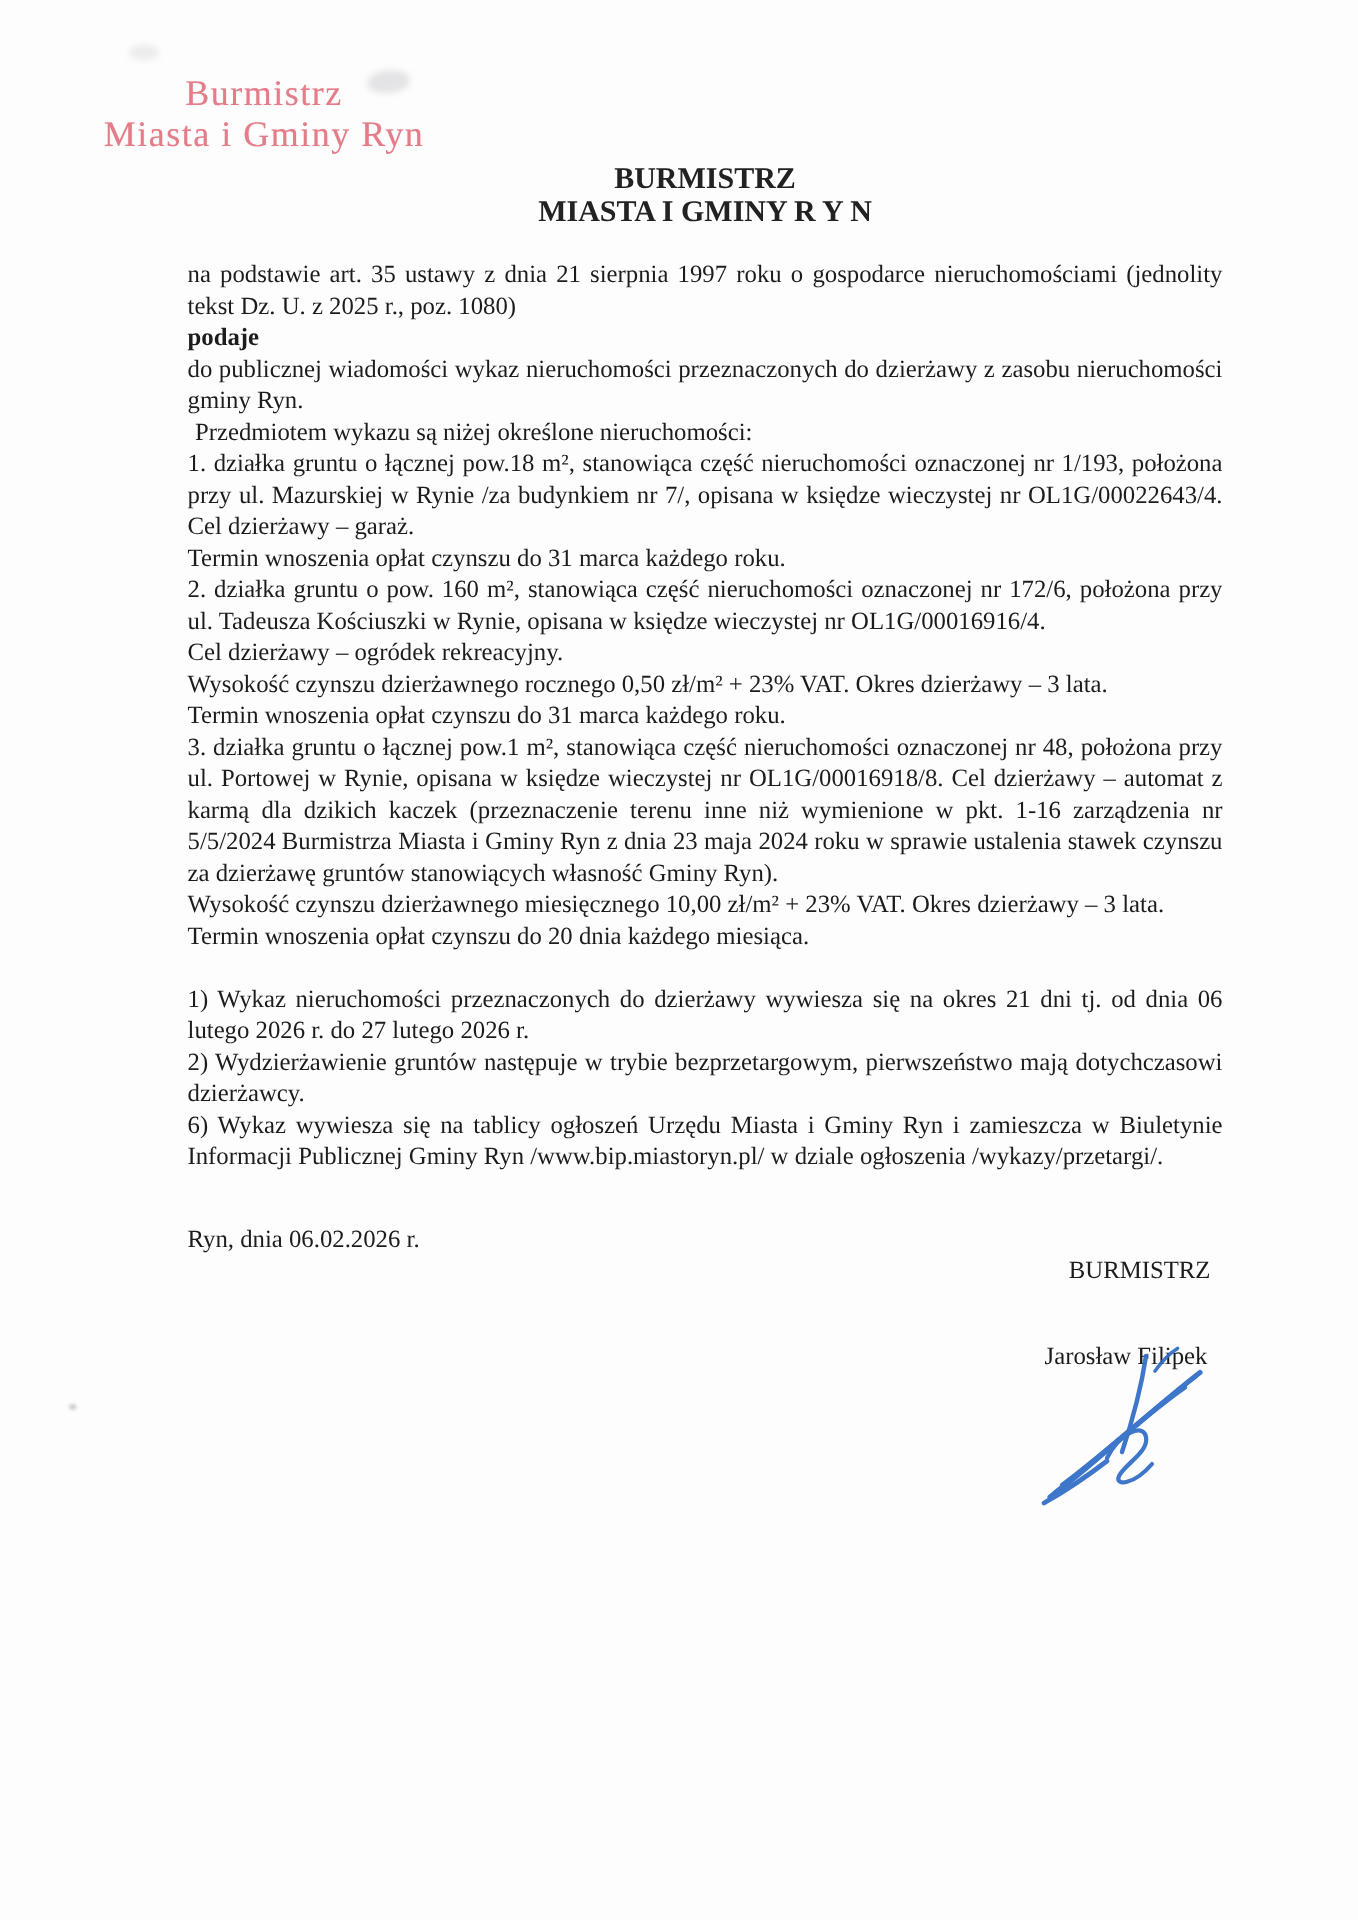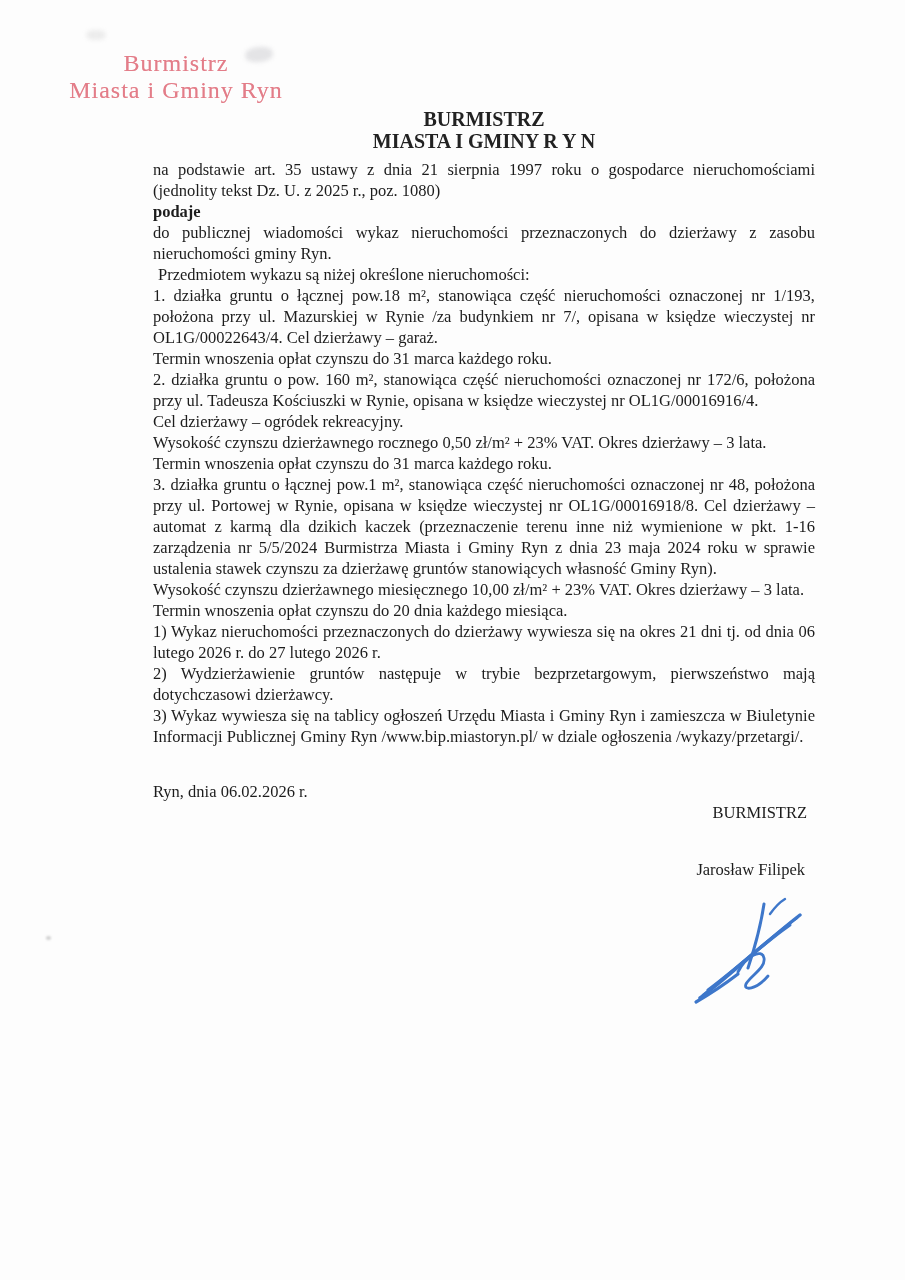--- a/index.html
+++ b/index.html
@@ -4,21 +4,20 @@
 <style>
   * { margin:0; padding:0; box-sizing:border-box; }
   html,body { background:#ffffff; }
   .page {
     position:relative;
     width:905px; height:1280px;
     background:#fdfdfd;
     font-family:"Liberation Serif", serif;
     color:#1c1c1c;
     overflow:hidden;
-    padding-left:28px;
   }
   
   .stamp {
     position:absolute; left:40px; top:50px; width:272px;
     text-align:center;
     color:#de6270;
     font-size:24px; line-height:27px;
     letter-spacing:1px;
     opacity:.82;
     text-shadow:0 0 .6px rgba(222,98,112,.55);
@@ -37,26 +36,26 @@
     font-weight:bold;
     font-size:20px; line-height:22px;
     color:#222;
   }
 
   .body-text p {
     font-size:16.5px;
     line-height:21px;
     text-align:justify;
   }
-  .body-text .first { margin-top:7px; }
+  .body-text .first { margin-top:20px; }
   .center-bold { text-align:center; font-weight:bold; }
   .subject { padding-left:5px; text-align:left; }
   .no-just { text-align:left; }
 
-  .notes { }
+  .notes { margin-top:21px; }
   .notes p { font-size:16.5px; line-height:21px; text-align:justify; }
 
   .place-date {
     margin-top:34px;
     font-size:16.5px; line-height:21px;
   }
   .sig-title {
     text-align:right; padding-right:8px;
     font-size:16.5px; line-height:21px;
   }
@@ -104,21 +103,21 @@
       <p class="no-just">Termin wnoszenia opłat czynszu do 31 marca każdego roku.</p>
 
       <p>3. działka gruntu o łącznej pow.1 m², stanowiąca część nieruchomości oznaczonej nr 48, położona przy ul. Portowej w Rynie, opisana w księdze wieczystej nr OL1G/00016918/8. Cel dzierżawy – automat z karmą dla dzikich kaczek (przeznaczenie terenu inne niż wymienione w pkt. 1-16 zarządzenia nr 5/5/2024 Burmistrza Miasta i Gminy Ryn z dnia 23 maja 2024 roku w sprawie ustalenia stawek czynszu za dzierżawę gruntów stanowiących własność Gminy Ryn).</p>
       <p>Wysokość czynszu dzierżawnego miesięcznego 10,00 zł/m² + 23% VAT. Okres dzierżawy – 3 lata.</p>
       <p class="no-just">Termin wnoszenia opłat czynszu do 20 dnia każdego miesiąca.</p>
     </div>
 
     <div class="notes">
       <p>1) Wykaz nieruchomości przeznaczonych do dzierżawy wywiesza się na okres 21 dni tj. od dnia 06 lutego 2026 r. do 27 lutego 2026 r.</p>
       <p>2) Wydzierżawienie gruntów następuje w trybie bezprzetargowym, pierwszeństwo mają dotychczasowi dzierżawcy.</p>
-      <p>3) Wykaz wywiesza się na tablicy ogłoszeń Urzędu Miasta i Gminy Ryn i zamieszcza w Biuletynie Informacji Publicznej Gminy Ryn /www.bip.miastoryn.pl/ w dziale ogłoszenia /wykazy/przetargi/.</p>
+      <p>6) Wykaz wywiesza się na tablicy ogłoszeń Urzędu Miasta i Gminy Ryn i zamieszcza w Biuletynie Informacji Publicznej Gminy Ryn /www.bip.miastoryn.pl/ w dziale ogłoszenia /wykazy/przetargi/.</p>
     </div>
 
     <p class="place-date">Ryn, dnia 06.02.2026 r.</p>
 
     <p class="sig-title">BURMISTRZ</p>
     <p class="sig-name">Jarosław Filipek</p>
 
   </div>
 
   <svg class="signature-svg" width="140" height="115" viewBox="0 0 140 115">

